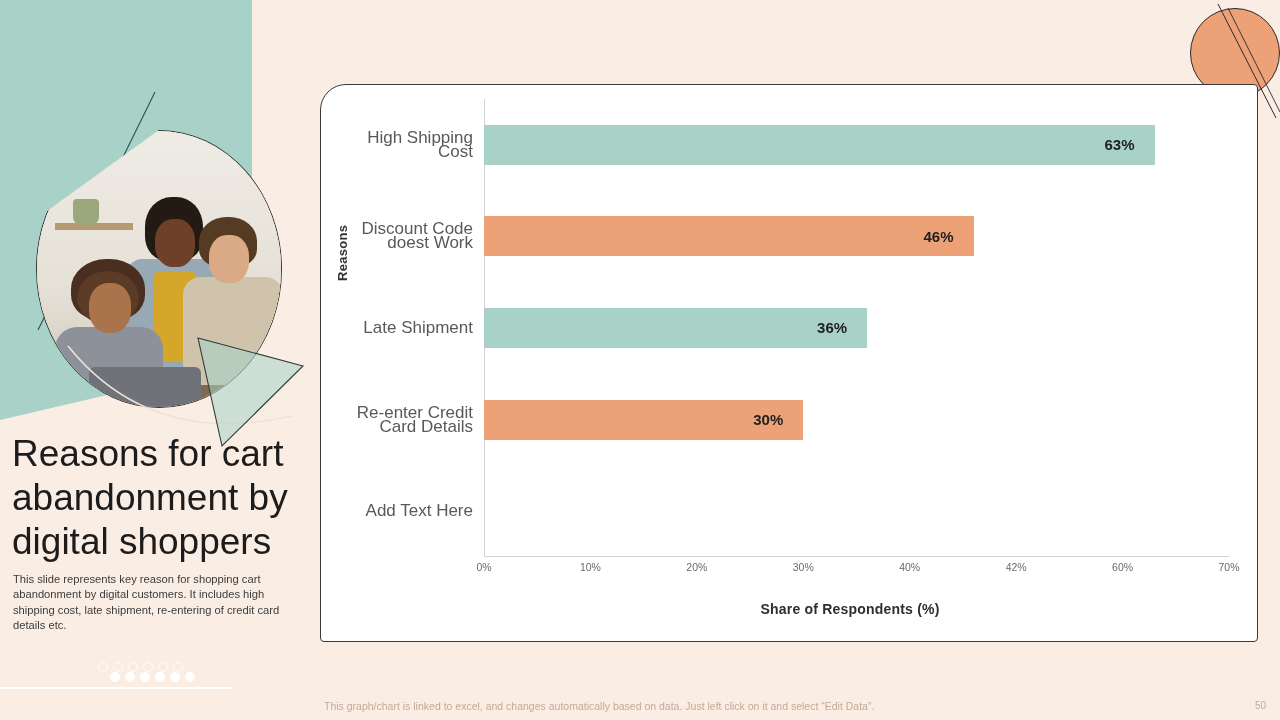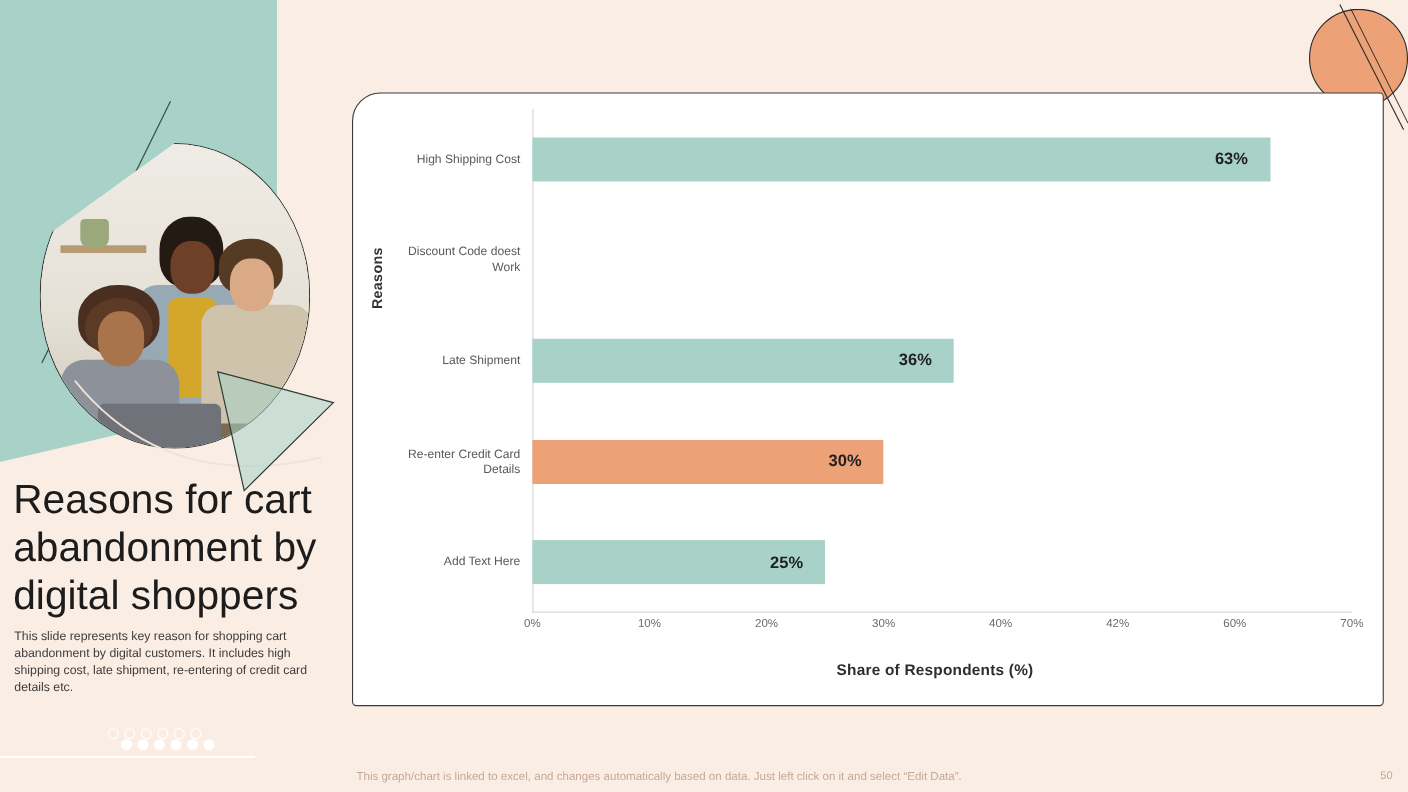--- a/index.html
+++ b/index.html
@@ -171,21 +171,21 @@
     left: 0;
     height: 88px;
     display: flex;
     align-items: center;
   }
   .bar-label {
     position: absolute;
     right: calc(100% + 11px);
     width: 130px;
     text-align: right;
-    font-size: 11px;
+    font-size: 17px;
     line-height: 14px;
     color: #595959;
   }
   .bar {
     height: 40px;
     display: flex;
     align-items: center;
     justify-content: flex-end;
     box-sizing: border-box;
     padding-right: 20px;
@@ -315,38 +315,38 @@
       <div class="axis-line-h"></div>
       <div class="bars" id="bars">
           <div class="bar-row" style="top: 0%; height: 20%; width: 100%;">
             <div class="bar-label">High Shipping Cost</div>
             <div class="bar" style="width: 90%; background: rgb(168, 210, 200);">
               <span class="bar-value">63%</span>
             </div>
           </div>
           <div class="bar-row" style="top: 20%; height: 20%; width: 100%;">
             <div class="bar-label">Discount Code doest Work</div>
+            <div class="bar" style="width: 65.7143%; background: rgb(237, 161, 119);">
+              <span class="bar-value">46%</span>
+            </div>
           </div>
           <div class="bar-row" style="top: 40%; height: 20%; width: 100%;">
             <div class="bar-label">Late Shipment</div>
             <div class="bar" style="width: 51.4286%; background: rgb(168, 210, 200);">
               <span class="bar-value">36%</span>
             </div>
           </div>
           <div class="bar-row" style="top: 60%; height: 20%; width: 100%;">
             <div class="bar-label">Re-enter Credit Card Details</div>
             <div class="bar" style="width: 42.8571%; background: rgb(237, 161, 119);">
               <span class="bar-value">30%</span>
             </div>
           </div>
           <div class="bar-row" style="top: 80%; height: 20%; width: 100%; align-items: center;">
             <div class="bar-label">Add Text Here</div>
-            <div class="bar" style="width: 35.7143%; background: rgb(168, 210, 200);">
-              <span class="bar-value">25%</span>
-            </div>
           </div>
         </div>
     </div>
 
     <div class="x-ticks" id="xticks">
         <span class="x-tick" style="left: 0%;">0%</span>
         <span class="x-tick" style="left: 14.2857%;">10%</span>
         <span class="x-tick" style="left: 28.5714%;">20%</span>
         <span class="x-tick" style="left: 42.8571%;">30%</span>
         <span class="x-tick" style="left: 57.1429%;">40%</span>

